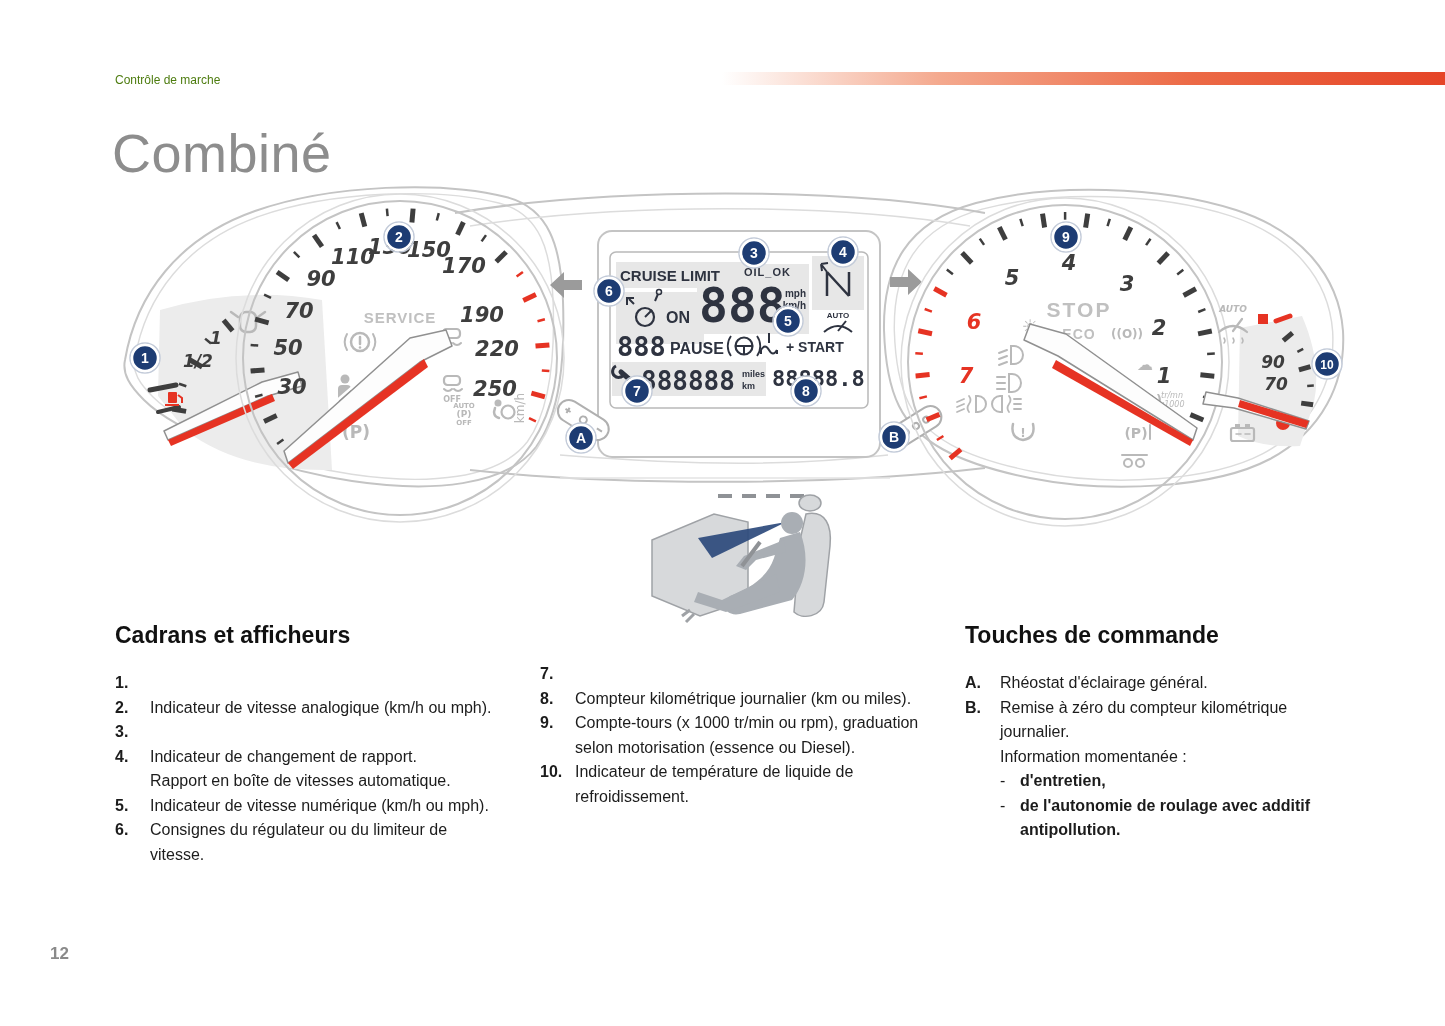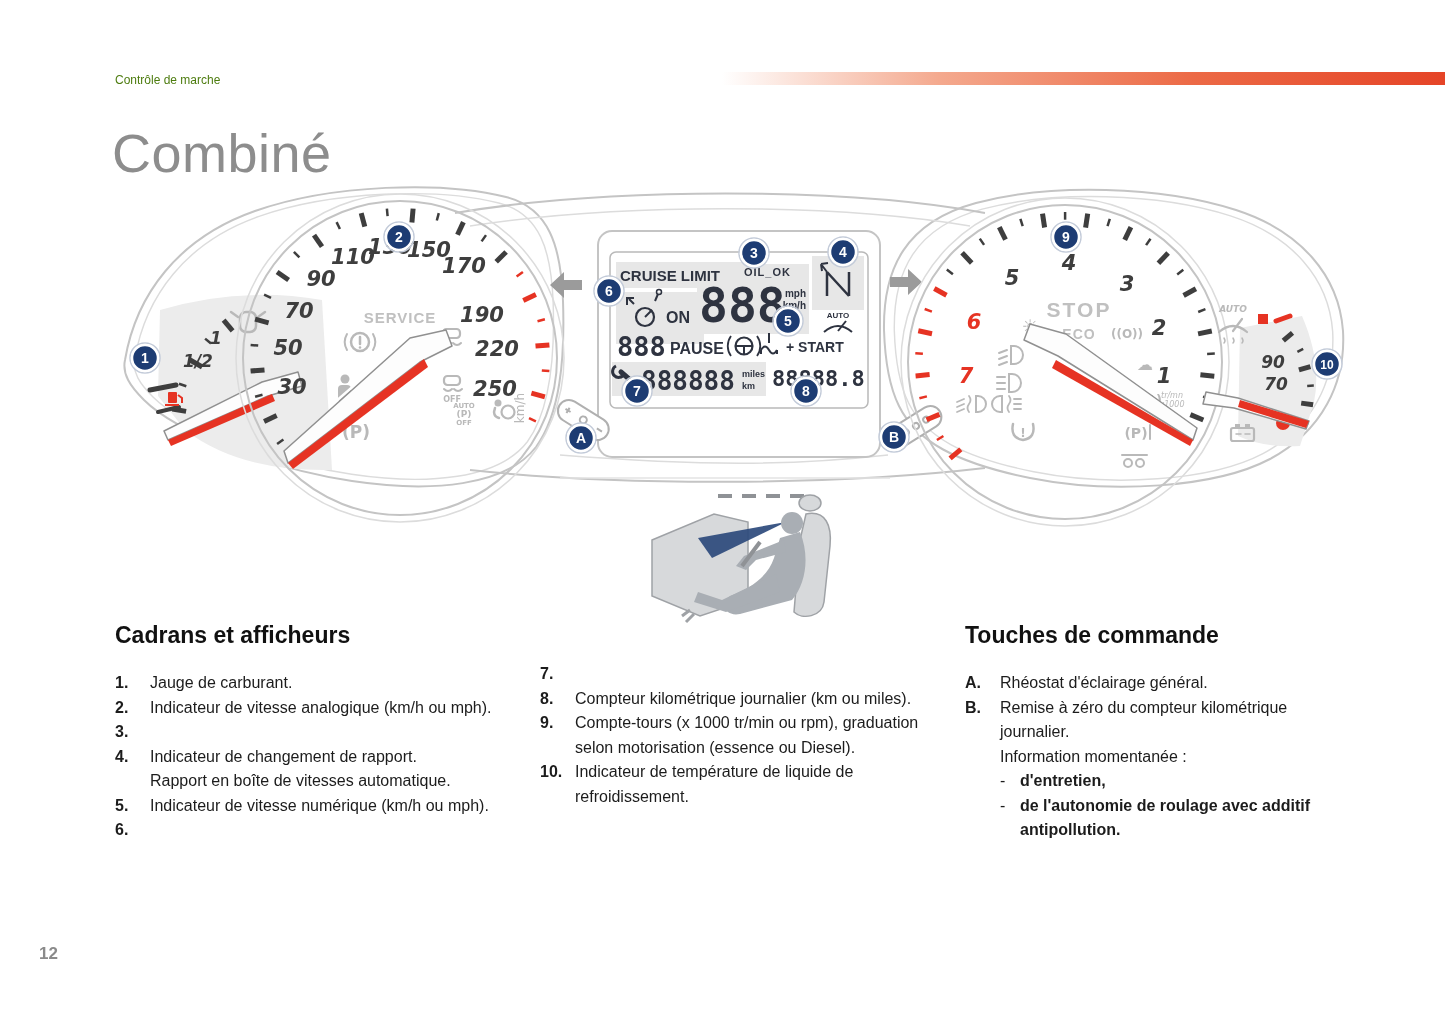--- a/index.html
+++ b/index.html
@@ -2,21 +2,21 @@
 <html><head>
 <meta charset="utf-8">
 <style>
   html,body{margin:0;padding:0;background:#ffffff;}
   .page{position:relative;width:1445px;height:1026px;background:#fff;overflow:hidden;
         font-family:"Liberation Sans","DejaVu Sans",sans-serif;color:#1c1c1c;}
   .runhead{position:absolute;left:115px;top:66px;font-size:12px;color:#4d7c0f;margin-top:7px;}
   .orange-bar{position:absolute;left:722px;top:72px;width:723px;height:13px;
         background:linear-gradient(90deg,rgba(246,139,103,0) 0%,#f4a98e 30%,#ec6a46 65%,#e54427 100%);}
   .title{position:absolute;left:112px;top:122px;font-size:54px;color:#8d8d8d;letter-spacing:.5px;}
-  .pagenum{position:absolute;left:39px;top:944px;font-size:17px;font-weight:bold;color:#8a8a8a;}
+  .pagenum{position:absolute;left:50px;top:944px;font-size:17px;font-weight:bold;color:#8a8a8a;}
   .col{position:absolute;}
   .col h2{margin:0 0 22px 0;font-size:23px;font-weight:bold;color:#111;}
   .li{display:flex;font-size:16px;line-height:24.5px;}
   .li .n{flex:none;width:35px;font-weight:bold;}
   .li .t{width:352px;white-space:pre-line;}
   .sub{display:flex;font-size:16px;line-height:24.5px;margin-left:35px;}
   .sub .d{flex:none;width:20px;}
   .sub .t{width:317px;white-space:pre-line;font-weight:bold;}
   svg{position:absolute;left:0;top:0;}
   
@@ -455,40 +455,40 @@
           <circle r="13" fill="#1d3c73" stroke="#fff" stroke-width="2.5"></circle>
           <text class="cnum" y="5">B</text>
         </g>
     </g>
   </svg>
 
   <div class="col" style="left:115px;top:622px;width:400px">
     <h2>Cadrans et afficheurs</h2>
     <div class="li">
         <span class="n">1.</span>
-        <span class="t">Jauge de carburant.</span>
       </div>
     <div class="li">
         <span class="n">2.</span>
         <span class="t">Indicateur de vitesse analogique (km/h ou mph).</span>
       </div>
     <div class="li">
         <span class="n">3.</span>
       </div>
     <div class="li">
         <span class="n">4.</span>
         <span class="t">Indicateur de changement de rapport.
 Rapport en boîte de vitesses automatique.</span>
       </div>
     <div class="li">
         <span class="n">5.</span>
         <span class="t">Indicateur de vitesse numérique (km/h ou mph).</span>
       </div>
     <div class="li">
         <span class="n">6.</span>
+        <span class="t">Consignes du régulateur ou du limiteur de vitesse.</span>
       </div>
   </div>
 
   <div class="col" style="left:540px;top:662px;width:400px">
     <div class="li">
         <span class="n">7.</span>
       </div>
     <div class="li">
         <span class="n">8.</span>
         <span class="t">Compteur kilométrique journalier (km ou miles).</span>

